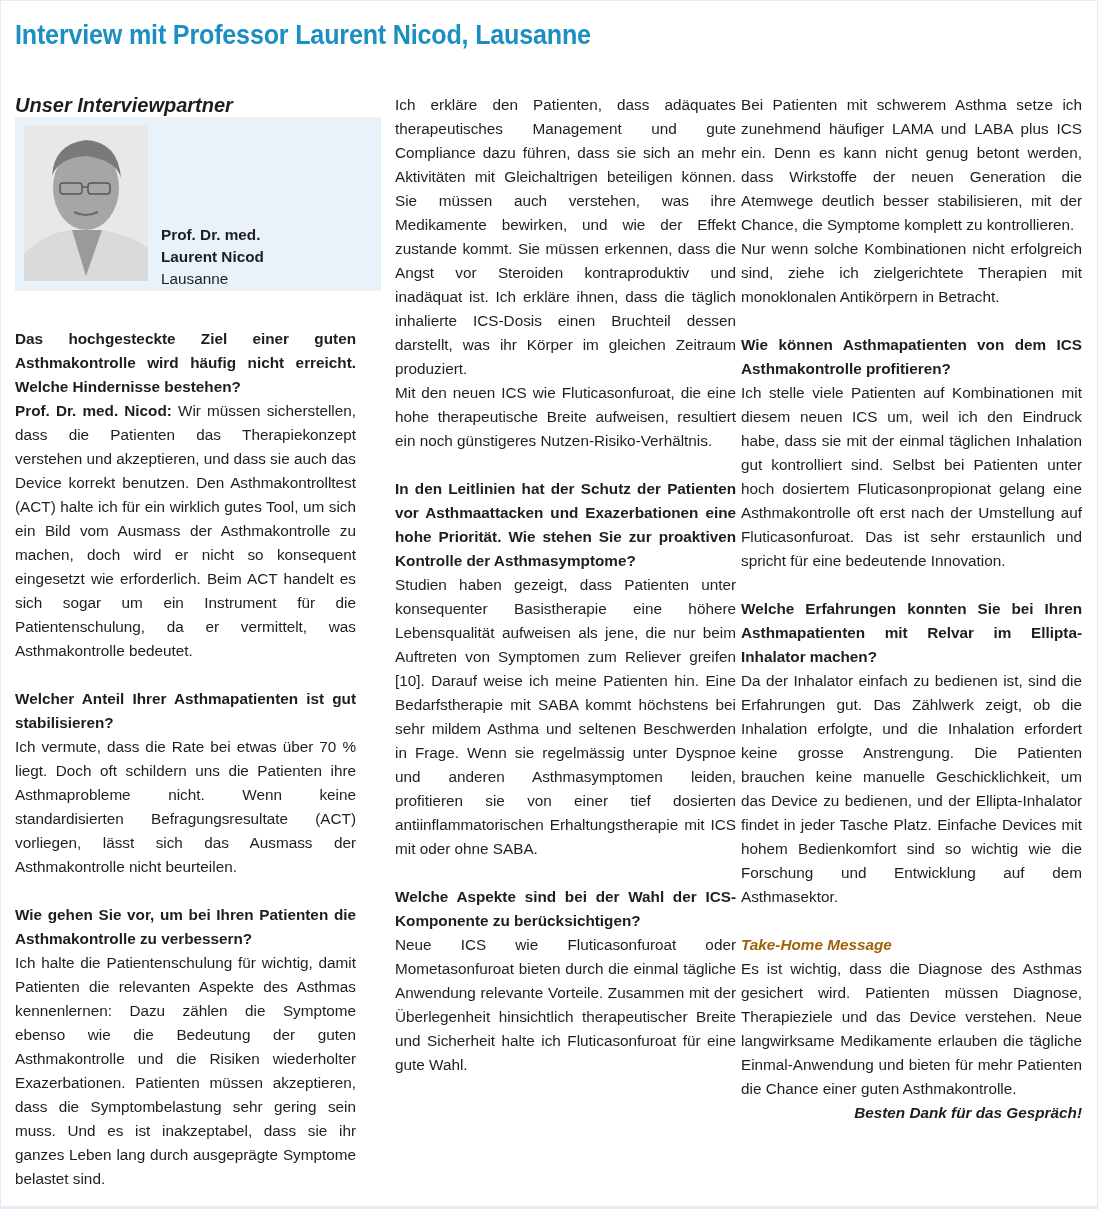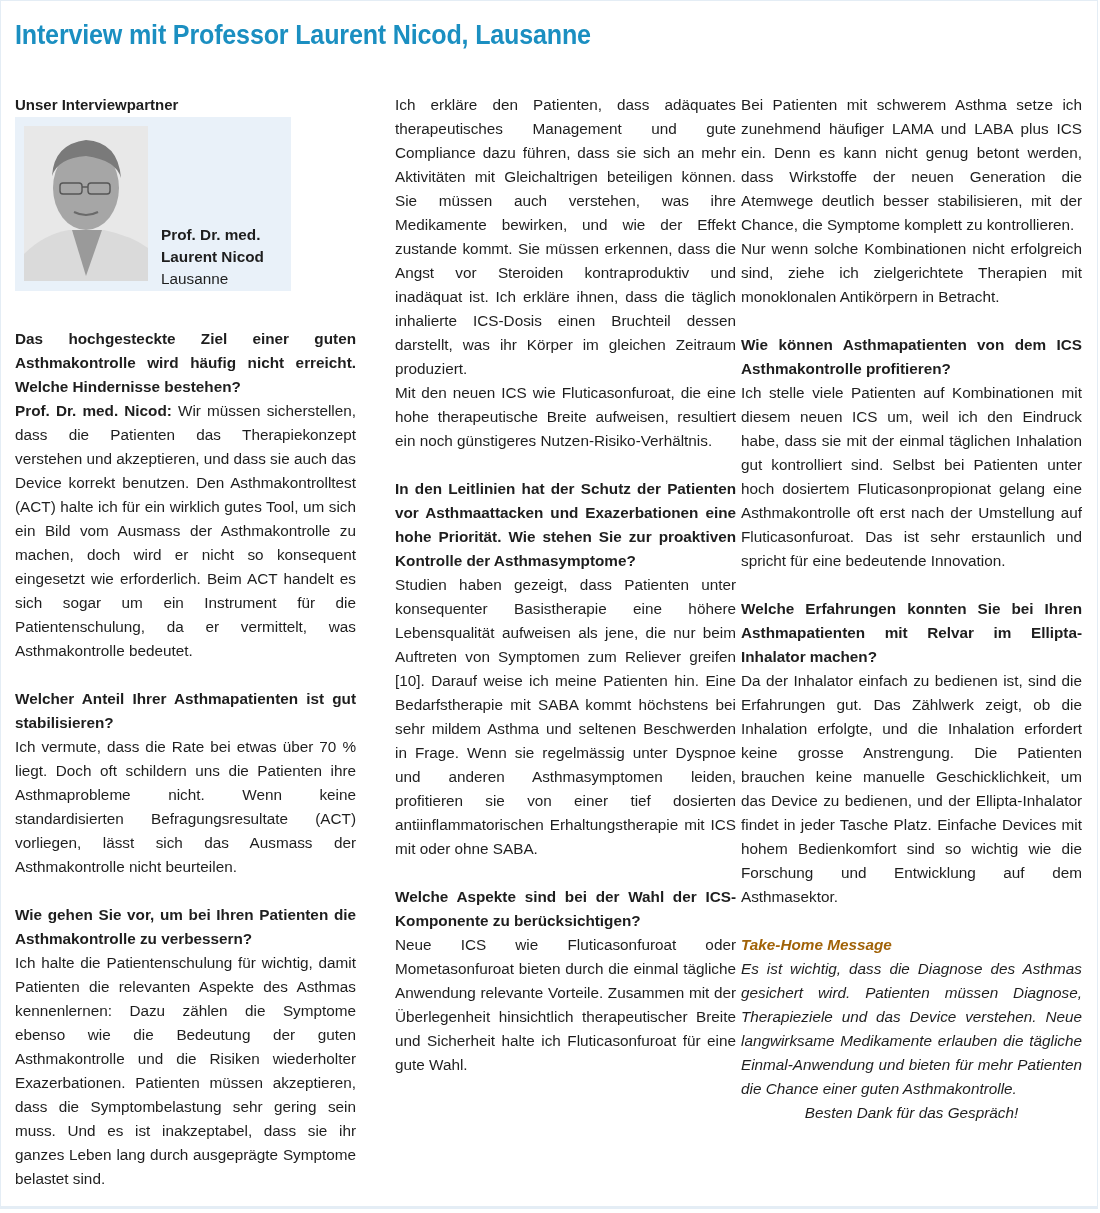--- a/index.html
+++ b/index.html
@@ -29,24 +29,24 @@
     position: absolute; top: 92px; width: 341px;
     font-size: 15.3px; line-height: 24px;
     text-align: justify;
   }
   .col1 { left: 14px; }
   .col2 { left: 377px; margin-left: 17px; }
   .col3 { left: 740px; }
   .col p { margin: 0; }
   .q { font-weight: bold; }
   .gap { height: 24px; }
-  .partner-h { font-weight: bold; font-size: 15px; margin: 0 0 7px 0; }
+  .partner-h { font-weight: bold; font-size: 20px; margin: 0 0 7px 0; font-style: italic; }
   .partner-box {
     background: #e9f1f9;
-    width: 276px; height: 174px;
+    width: 366px; height: 174px;
     position: relative;
     margin-bottom: 36px;
   }
   .photo {
     position: absolute; left: 9px; top: 9px;
     width: 124px; height: 155px;
     background: radial-gradient(ellipse 42% 30% at 52% 40%, #b0b0b0 0%, #8a8a8a 60%, transparent 61%),
                 radial-gradient(ellipse 55% 30% at 50% 95%, #d8d8d8 0%, #bdbdbd 70%, transparent 71%),
                 linear-gradient(#e4e4e4, #f0f0f0);
     overflow: hidden;
@@ -54,22 +54,22 @@
   .photo svg { width: 100%; height: 100%; display: block; }
   .partner-text {
     position: absolute; left: 146px; top: 107px;
     font-size: 15.3px; line-height: 22px;
   }
   .partner-text .b { font-weight: bold; display: block; }
   .speaker { font-weight: bold; }
   .thm-h {
     color: #a16207; font-weight: bold; font-style: italic;
   }
-  .thm { font-style: italic; }
-  .thanks { font-weight: normal; font-style: italic; text-align: center; }
+  .thm { }
+  .thanks { font-weight: bold; font-style: italic; text-align: right; }
 </style>
 </head>
 <body>
 
 <div class="page">
   <h1 class="title">Interview mit Professor Laurent Nicod, Lausanne</h1>
 
   <div class="col col1">
     <p class="partner-h">Unser Interviewpartner</p>
     <div class="partner-box">

